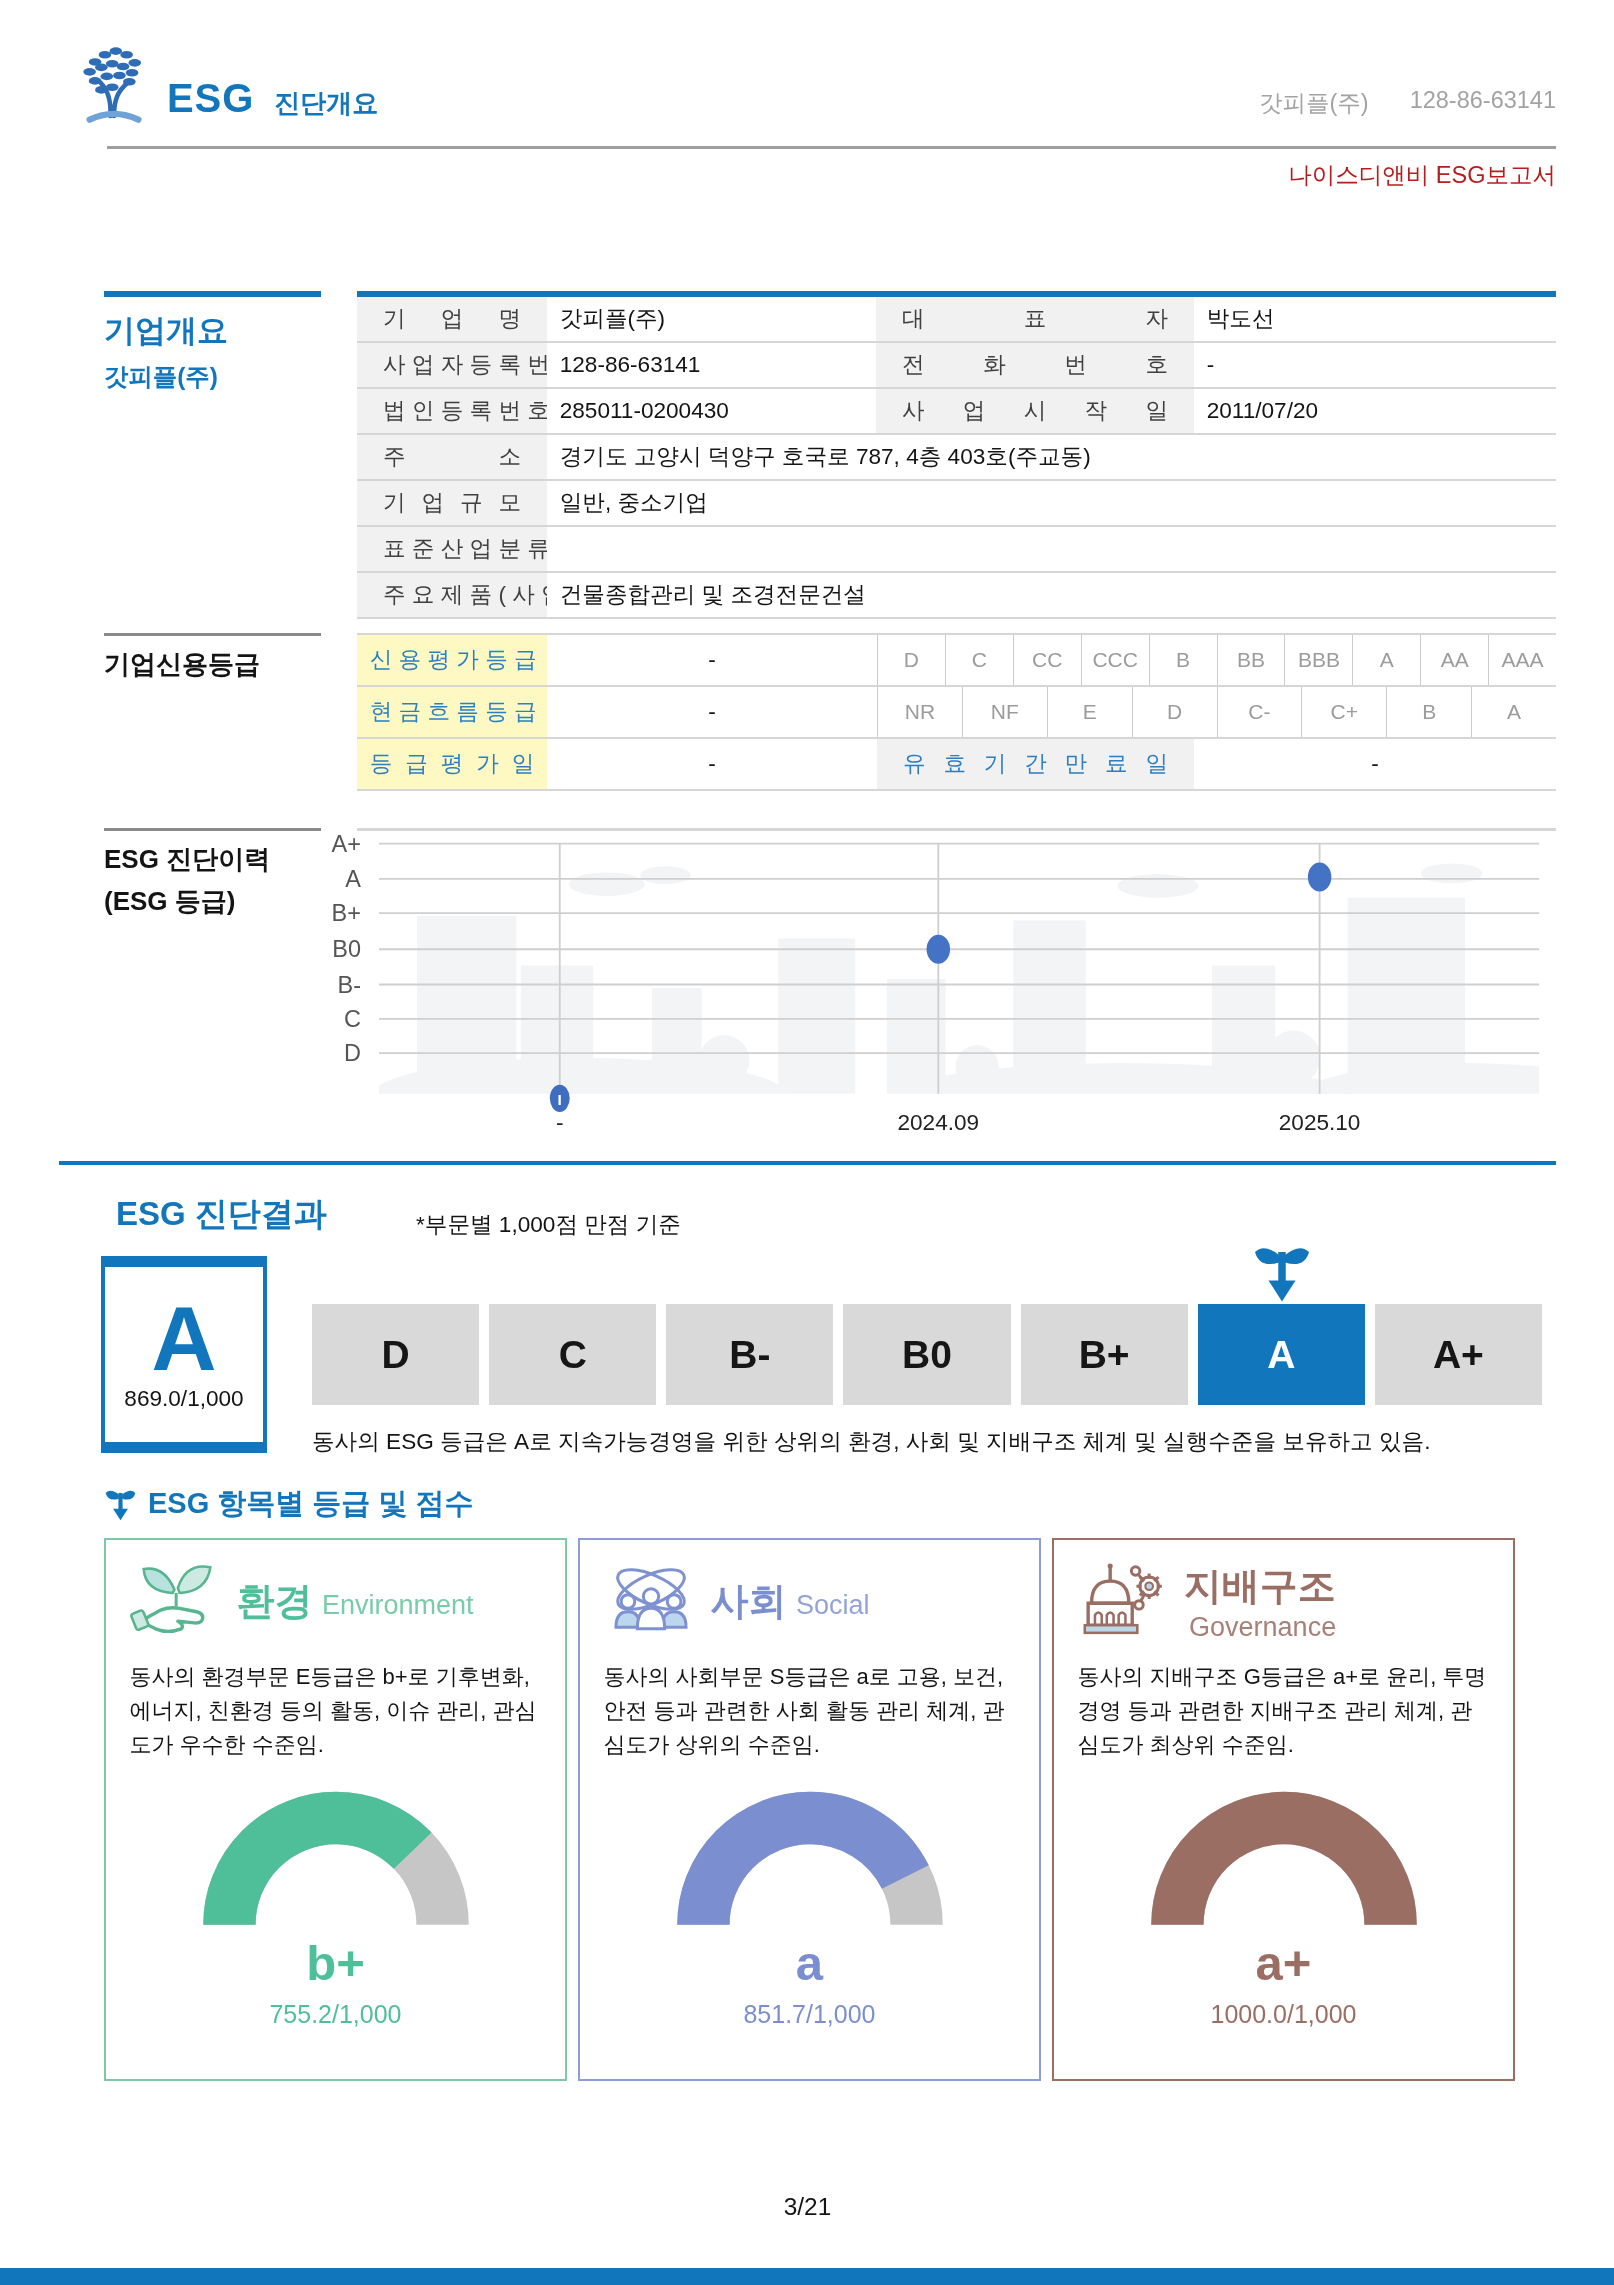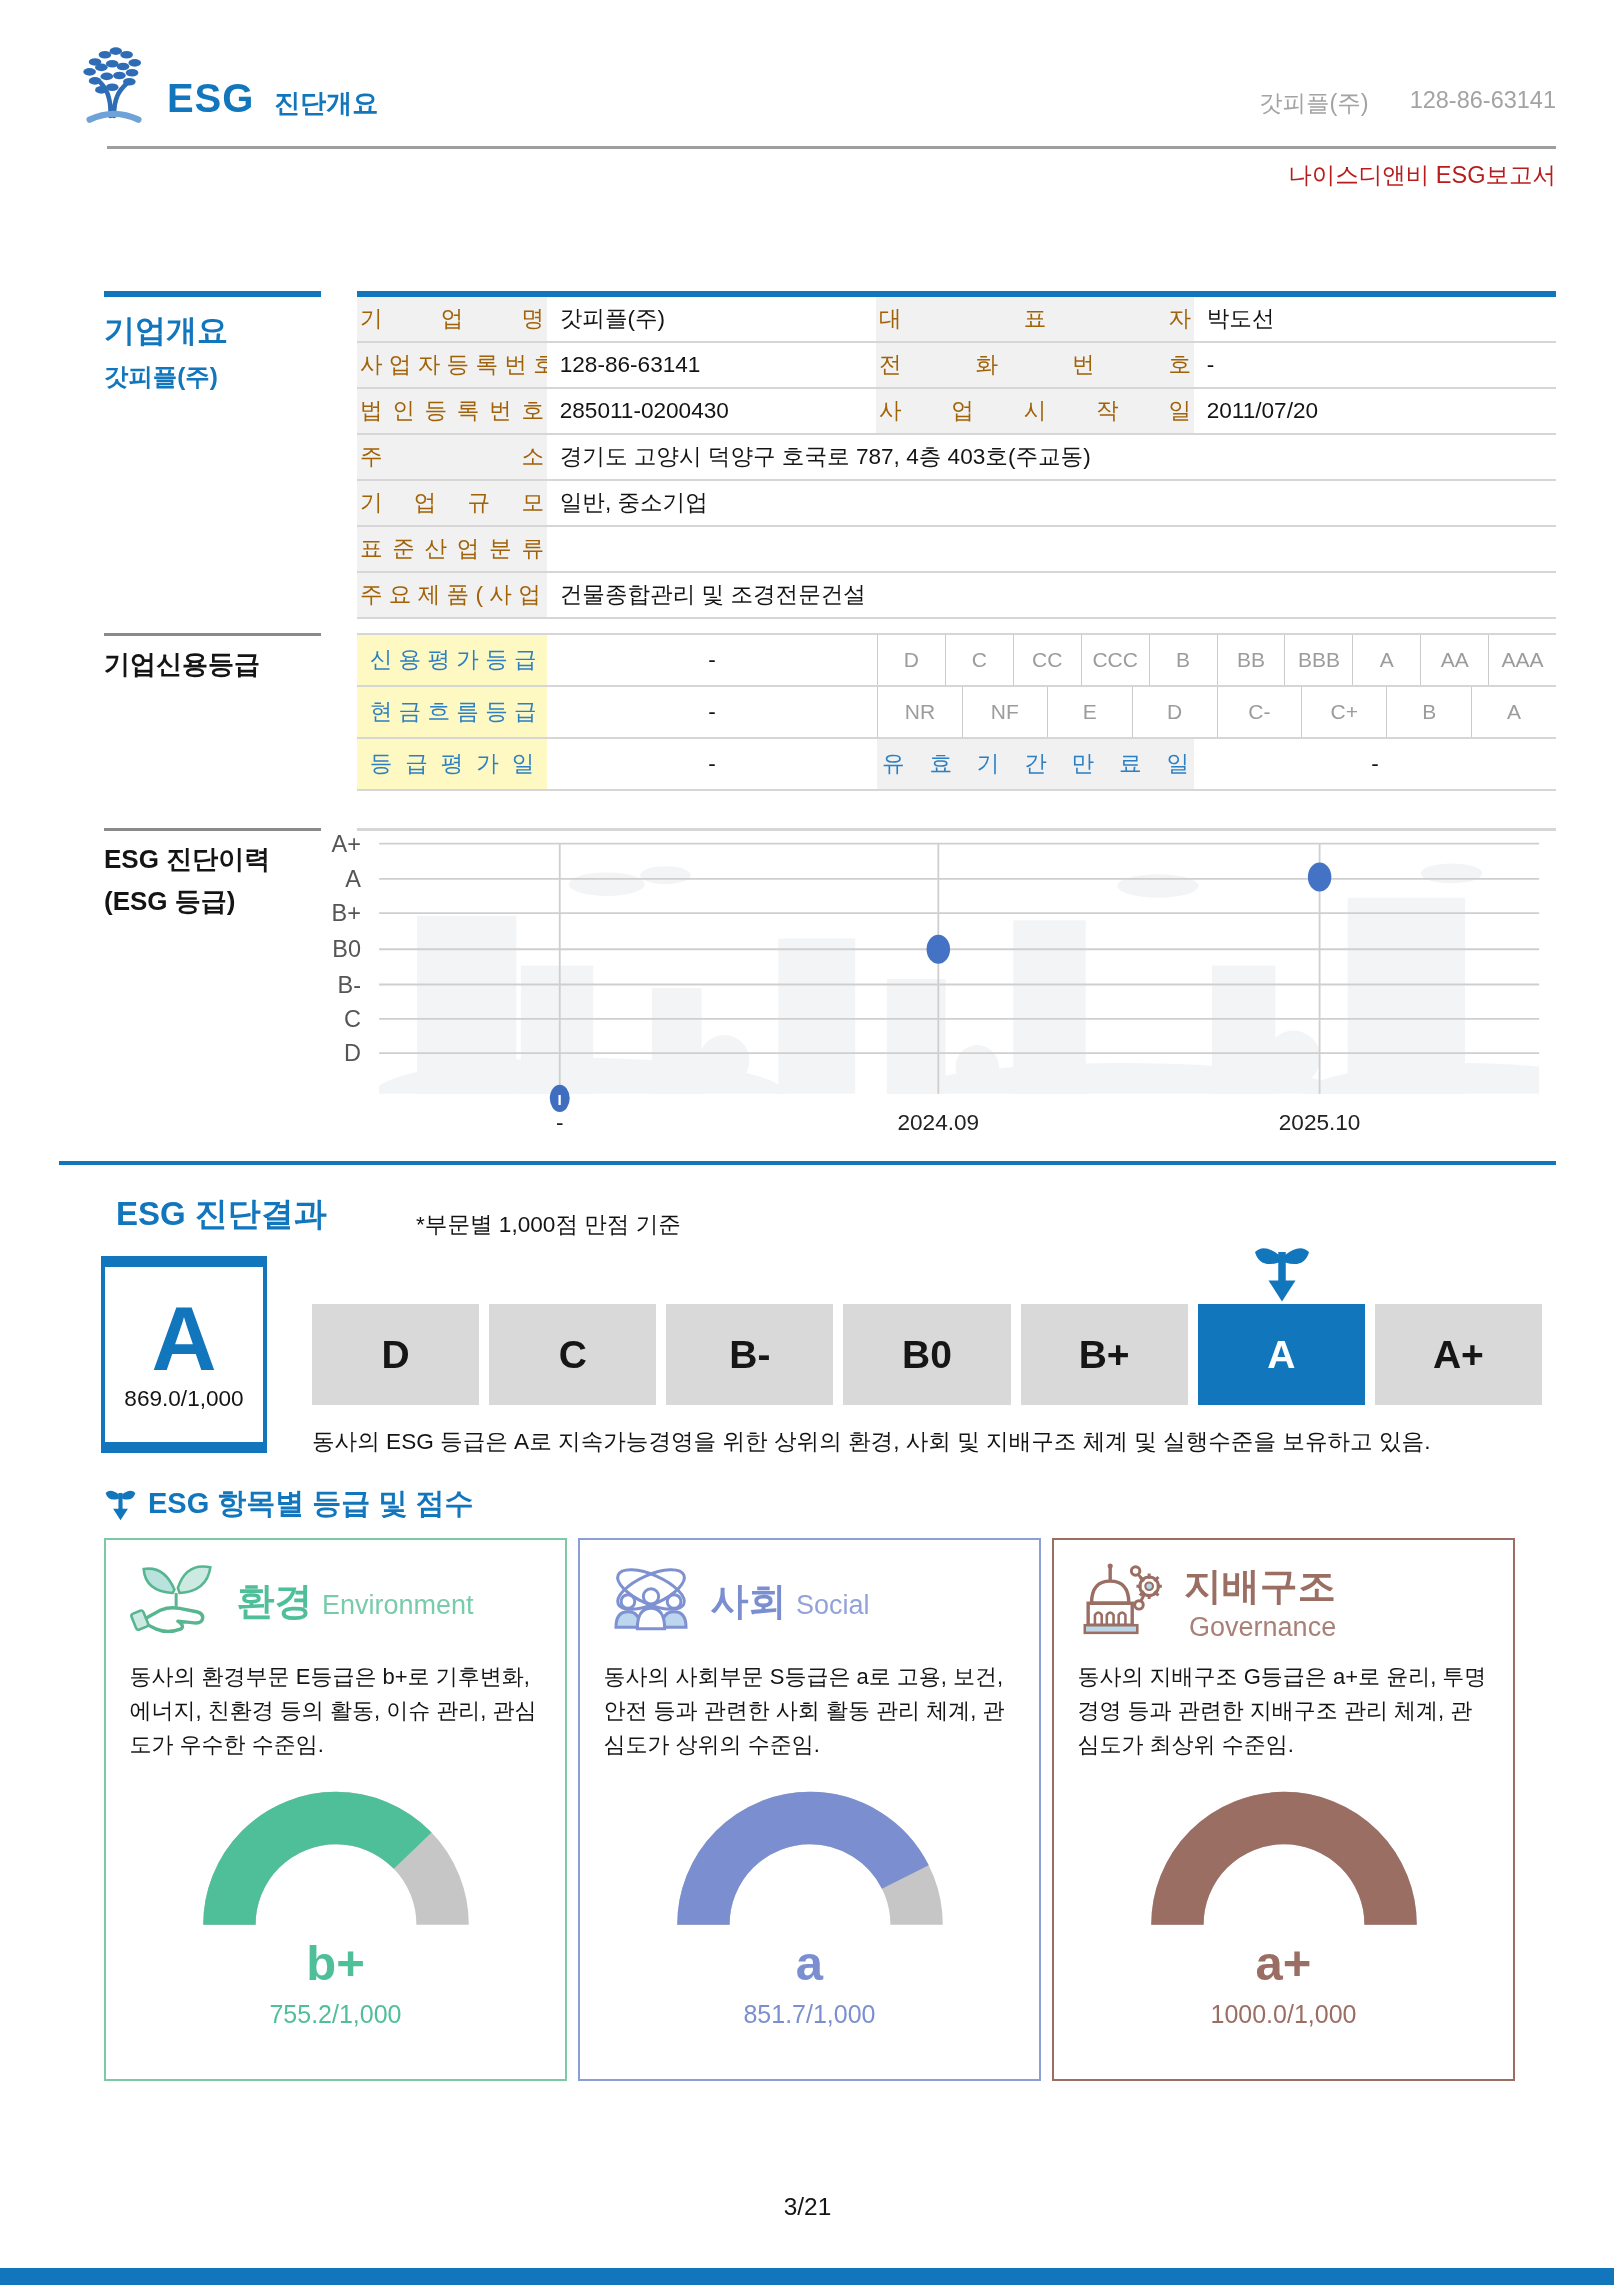--- a/index.html
+++ b/index.html
@@ -19,37 +19,37 @@
   .sb { position:absolute; left:104px; width:217px; }
   .sb-blue { border-top:6.3px solid #1276bd; padding-top:12.7px; color:#1276bd; }
   .sb-gray { border-top:3.6px solid #8a8a8a; padding-top:11px; color:#141414; }
   .sb-t1 { font-size:31px; font-weight:bold; }
   .sb-t2 { font-size:24.4px; font-weight:bold; margin-top:9px; }
   .sb-t3 { font-size:26px; font-weight:bold; }
 
   
   .co-table { position:absolute; left:357px; top:291px; width:1199px; border-top:6.3px solid #1276bd; }
   .t-row { display:flex; border-bottom:2.7px solid #d6d6d6; height:46px; }
-  .c-lbl { width:190px; background:#f1f1f1; color:#a16207; font-size:22.6px;
-           line-height:43px; padding:0 3px; text-align:justify; text-align-last:justify; white-space:nowrap; overflow:hidden; }
+  .c-lbl { width:190px; background:#f1f1f1; color:#404040; font-size:22.6px;
+           line-height:43px; padding:0 26px; text-align:justify; text-align-last:justify; white-space:nowrap; overflow:hidden; }
   .c-val { width:329px; color:#141414; font-size:22.6px; line-height:43px; padding-left:12.7px; white-space:nowrap; }
   .c-lbl2 { width:318px; }
   .c-val2 { flex:1; }
   .c-val-full { flex:1; }
 
   
   .cr-table { position:absolute; left:357px; top:633px; width:1199px; border-top:2.7px solid #d6d6d6; }
   .cr-row { display:flex; border-bottom:2.7px solid #d6d6d6; height:52px; }
   .r-lbl { width:190px; background:#fef9c3; color:#2b7fc3; font-size:22.6px; line-height:50px;
            padding:0 12.7px; text-align:justify; text-align-last:justify; white-space:nowrap; }
   .r-val { width:330px; color:#141414; font-size:22.6px; line-height:50px; text-align:center; }
   .r-scale { flex:1; display:flex; }
   .r-cell { flex:1; border-left:1.8px solid #cbcbcb; color:#9c9c9c; font-size:21px; line-height:50px; text-align:center; }
   .r-lbl2 { width:317px; background:#f1f1f1; color:#2b7fc3; font-size:22.6px; line-height:50px;
-            padding:0 5px; text-align:justify; text-align-last:justify; white-space:nowrap; }
+            padding:0 26px; text-align:justify; text-align-last:justify; white-space:nowrap; }
   .r-val2 { flex:1; color:#141414; font-size:22.6px; line-height:50px; text-align:center; }
 
   
   .hist-topline { position:absolute; left:357px; top:828px; width:1199px; height:2.7px; background:#d6d6d6; }
   .hist-chart { position:absolute; left:308px; top:830px; }
 
   
   .blue-divider { position:absolute; left:59px; top:1161px; width:1497px; height:3.6px; background:#1276bd; }
 
   

